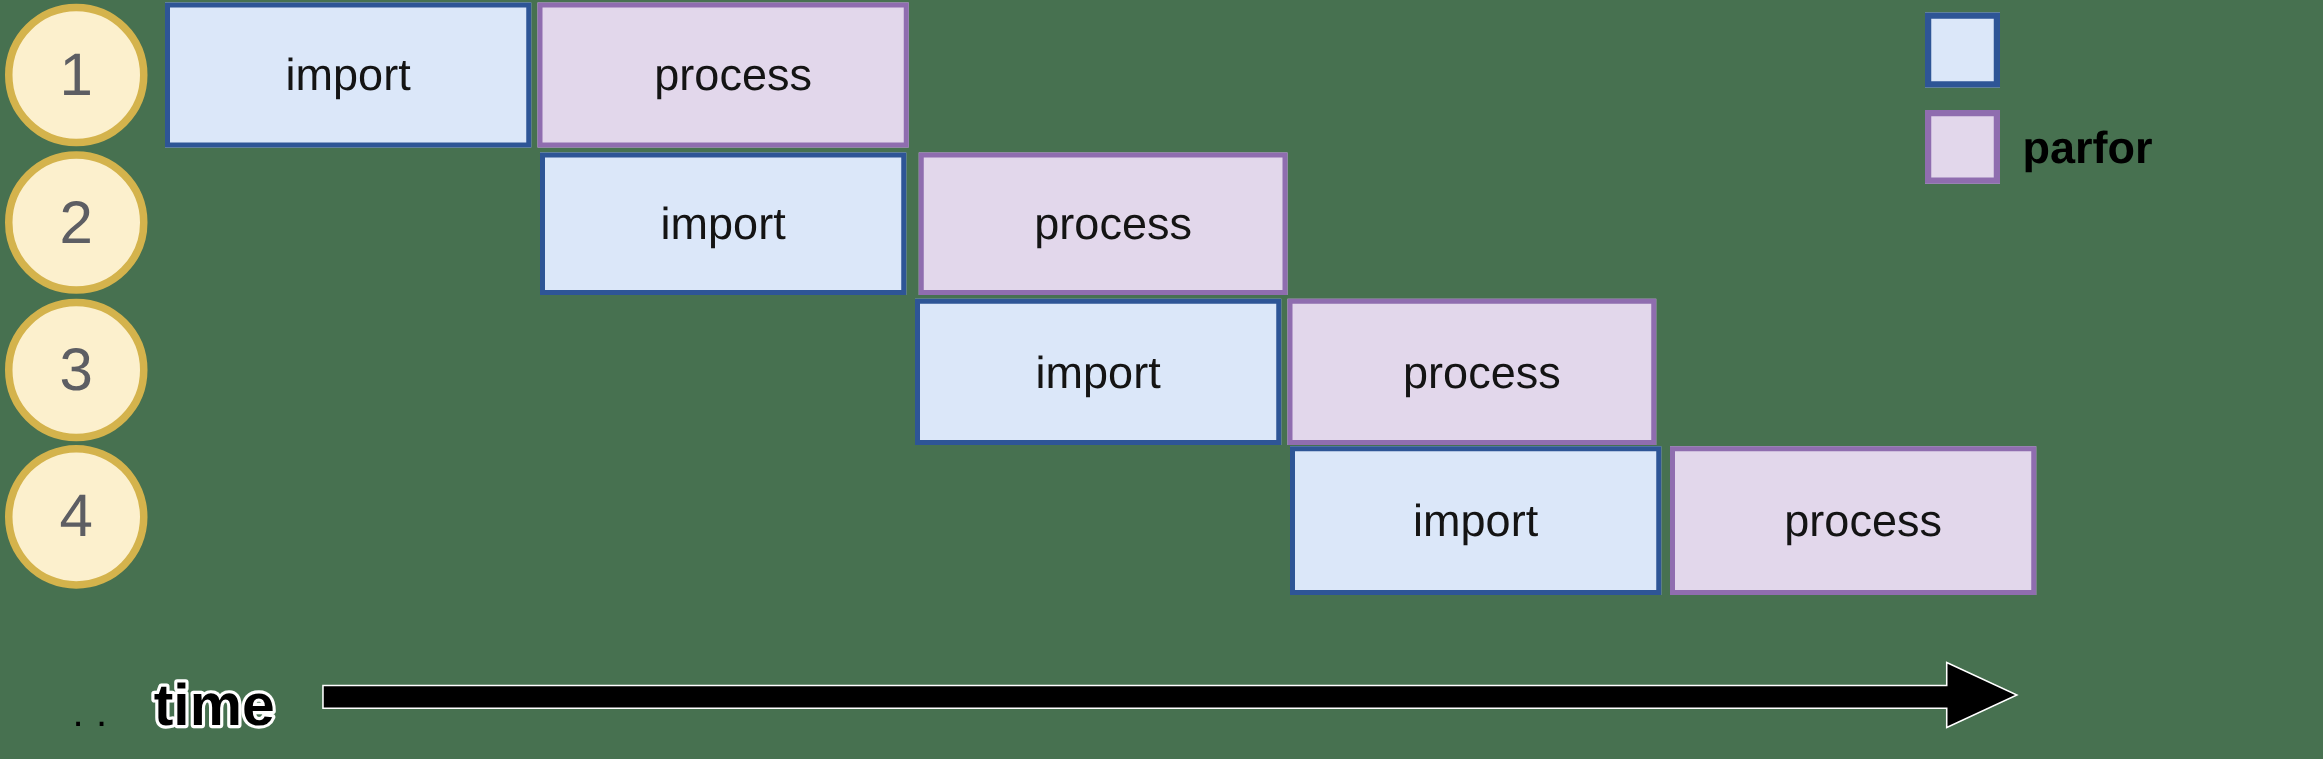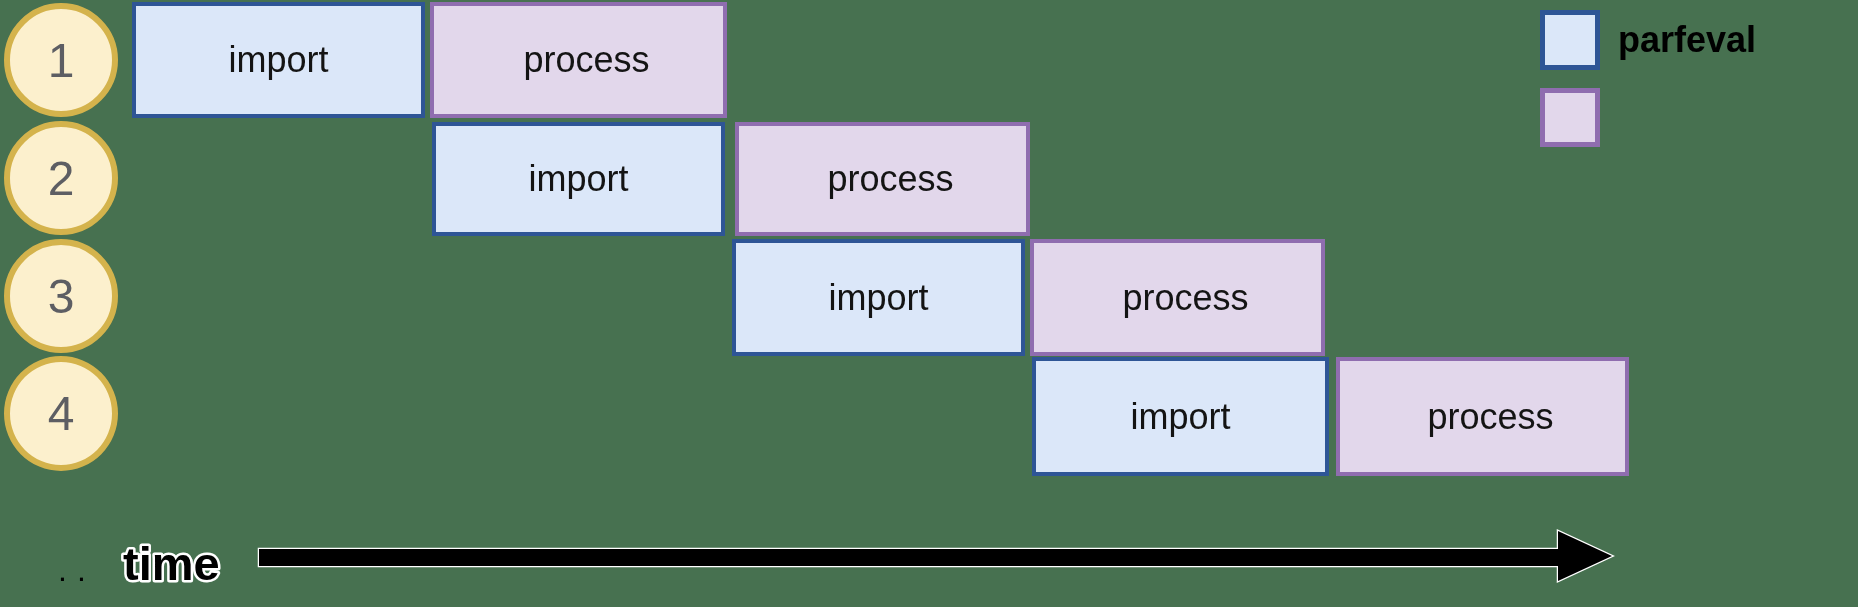--- a/index.html
+++ b/index.html
@@ -78,24 +78,24 @@
     <span>4</span>
   </div>
   <div class="task" data-type="parfeval" style="left: 1032px; top: 357px; width: 297px; height: 119px;">
     <span>import</span>
   </div>
   <div class="task" data-type="parfor" style="left: 1336px; top: 357px; width: 293px; height: 119px;">
     <span>process</span>
   </div>
 
   <div class="swatch" data-type="parfeval" style="left: 1540px; top: 10px; width: 60px; height: 60px;"></div>
-  <div class="legend-label" style="left: 1618px; top: 10px; width: 230px; height: 60px;">
-    <span>parfeval</span>
+  <div class="swatch" data-type="parfor" style="left: 1540px; top: 88px; width: 60px; height: 59px;"></div>
+  <div class="legend-label" style="left: 1618px; top: 88px; width: 230px; height: 59px;">
+    <span>parfor</span>
   </div>
-  <div class="swatch" data-type="parfor" style="left: 1540px; top: 88px; width: 60px; height: 59px;"></div>
 
   <div class="dots">..</div>
   <svg width="1858" height="107" style="position:absolute;left:0;top:500px;" viewBox="0 0 1858 107">
     <text x="123" y="80" font-size="47" font-weight="600" fill="#000" stroke="#fff" stroke-width="5" paint-order="stroke" stroke-linejoin="round">time</text>
     <polygon points="259,49 1558,49 1558,31 1612,56 1558,81 1558,66 259,66" fill="#000" stroke="#fff" stroke-width="2.5" paint-order="stroke" stroke-linejoin="miter"></polygon>
   </svg>
 
 </div>
 
 </body></html>

